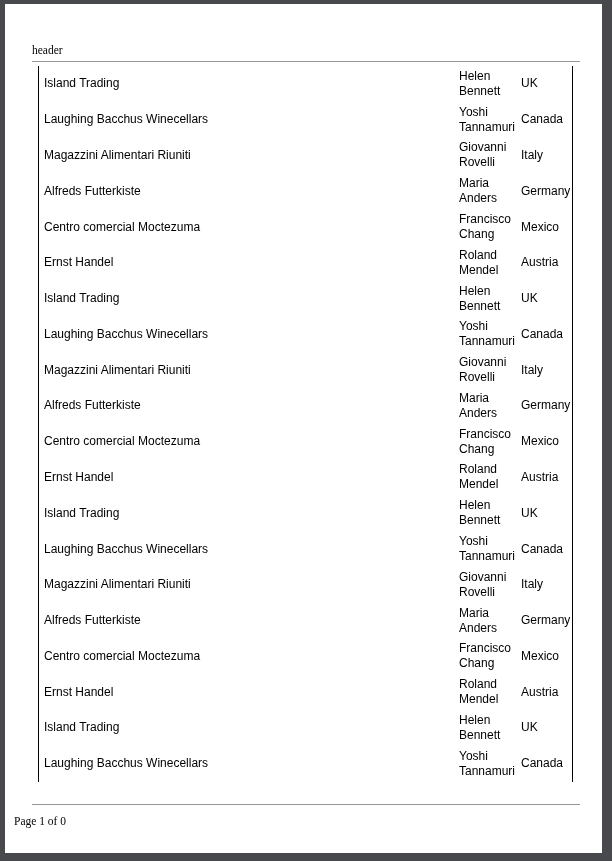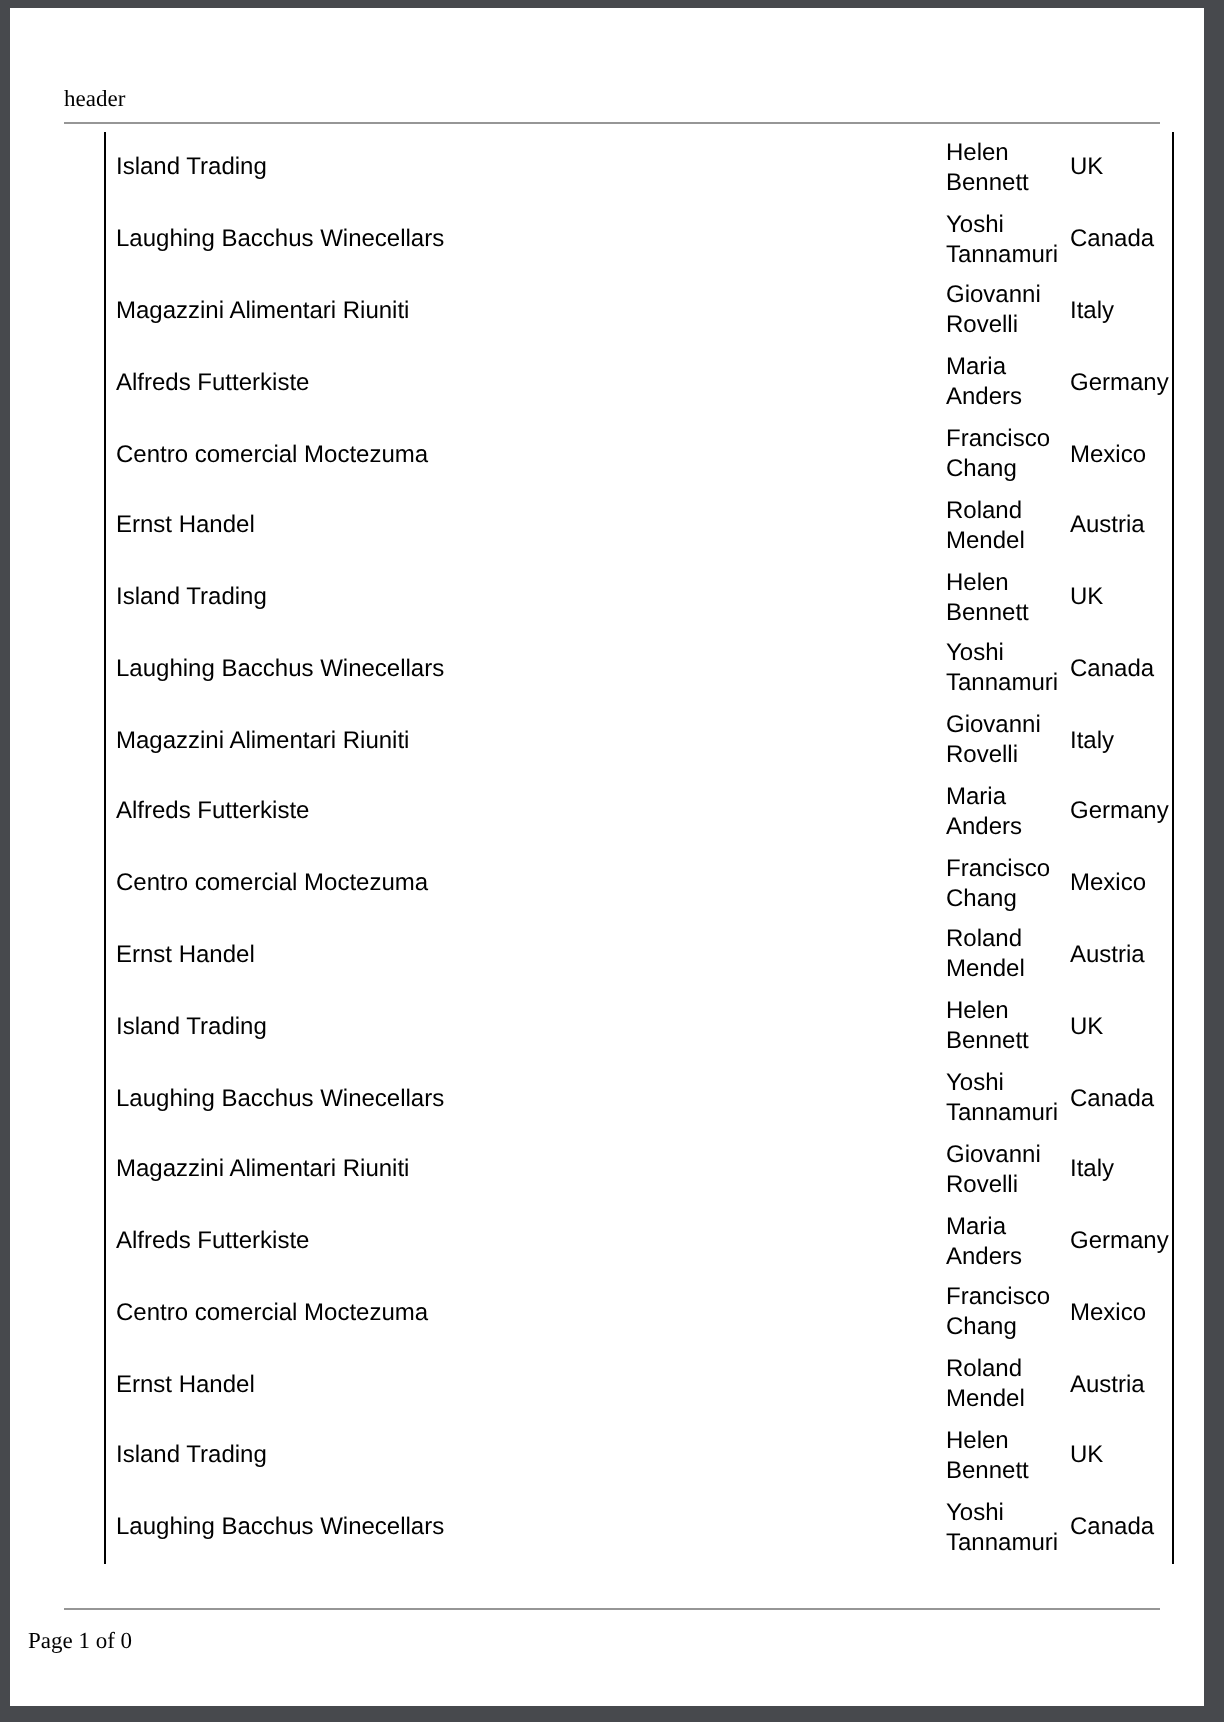--- a/index.html
+++ b/index.html
@@ -47,21 +47,20 @@
     height: 1px;
     background: var(--separator-line);
   }
   .table-wrap {
     position: absolute;
     left: 33px;
     top: 62px;
     width: 535px;
     border-left: 1px solid var(--table-border);
     border-right: 1px solid var(--table-border);
-    margin-left: 14px;
   }
   table.customers {
     width: 533px;
     border-collapse: collapse;
     table-layout: fixed;
   }
   table.customers col.col-company { width: 415px; }
   table.customers col.col-contact { width: 62px; }
   table.customers col.col-country { width: 56px; }
   table.customers td {

